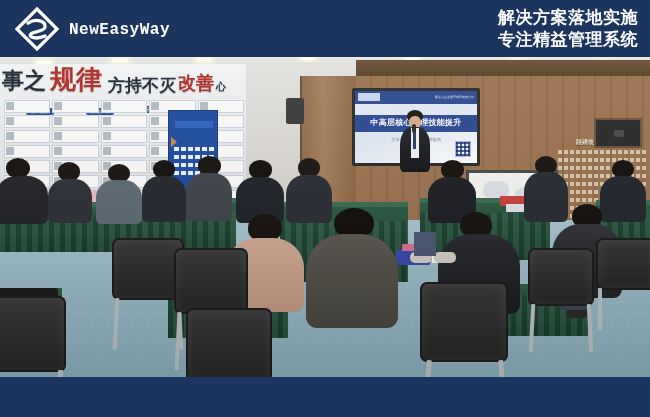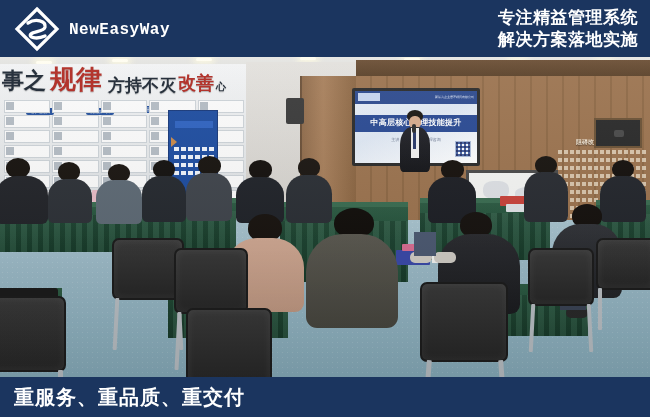--- a/index.html
+++ b/index.html
@@ -204,22 +204,22 @@
           <polygon points="23,3 43,23 23,43 3,23" fill="none" stroke="#ffffff" stroke-width="3.2"></polygon>
           <path d="M14 17 C22 12, 32 15, 31 21 C30 26, 20 25, 17 28 C14 31, 22 34, 31 30" fill="none" stroke="#ffffff" stroke-width="3.4" stroke-linecap="round"></path>
         </svg>
       </div>
       <div class="brand-text">
         <span class="brand-en">NewEasyWay</span>
       </div>
     </div>
 
     <div class="slogan">
+      <div>解决方案落地实施</div>
       <div>专注精益管理系统</div>
-      <div>解决方案落地实施</div>
     </div>
 
   </div>
 
   <div class="photo">
 
     <div class="ceiling"></div>
     <div class="ceil-light" style="left:36px;top:9px;"></div>
     <div class="ceil-light" style="left:112px;top:7px;"></div>
     <div class="ceil-light" style="left:196px;top:6px;"></div>
@@ -506,16 +506,15 @@
     <div class="chair" style="left:596px;top:186px;">
       <div class="chair-back" style="left:0;top:0;width:60px;height:52px;"></div>
       <div class="leg" style="left:2px;top:50px;width:4px;height:42px;"></div>
 
     </div>
 
     <div class="photo-shade"></div>
   </div>
 
   <div class="footer">
-    <div class="f-left">重服务、重品质、重交付</div>
   </div>
 
 </div>
 
 </body></html>

